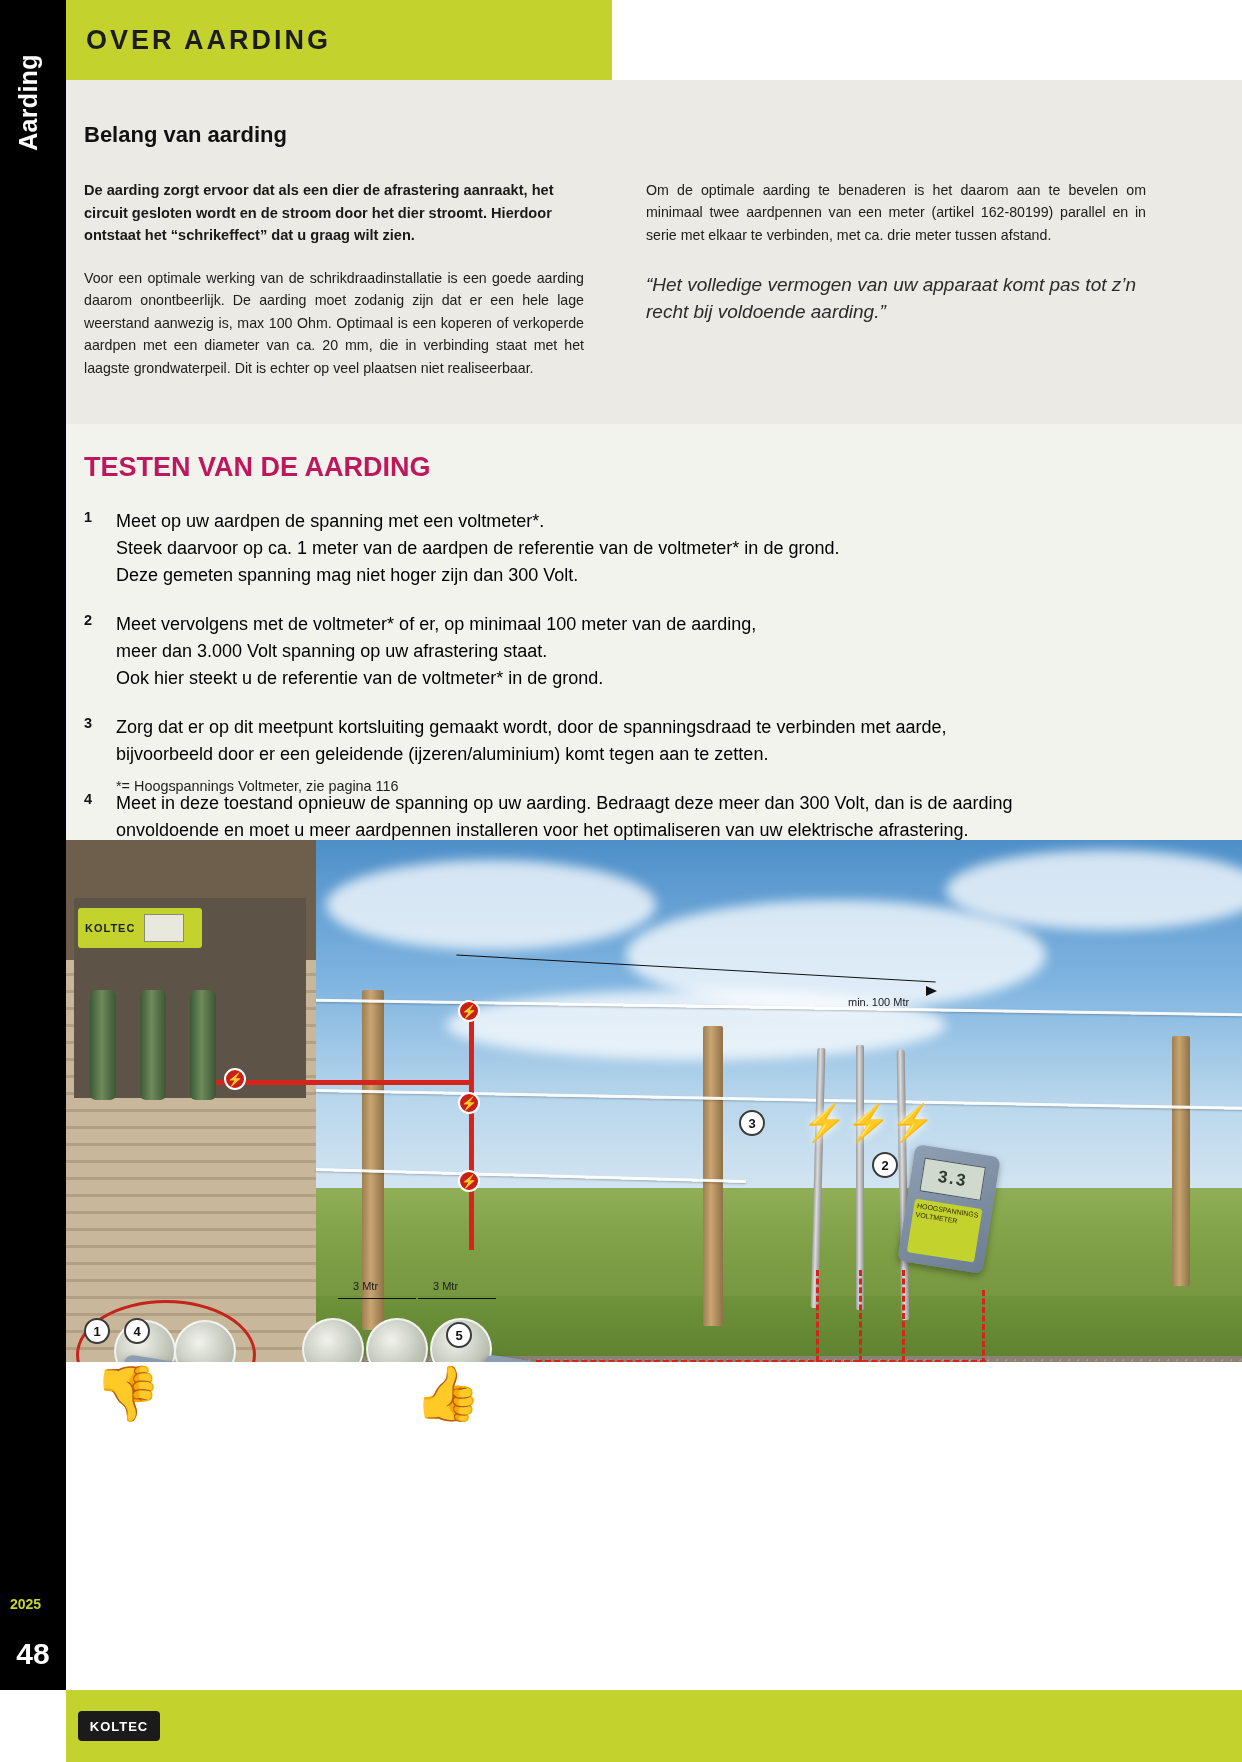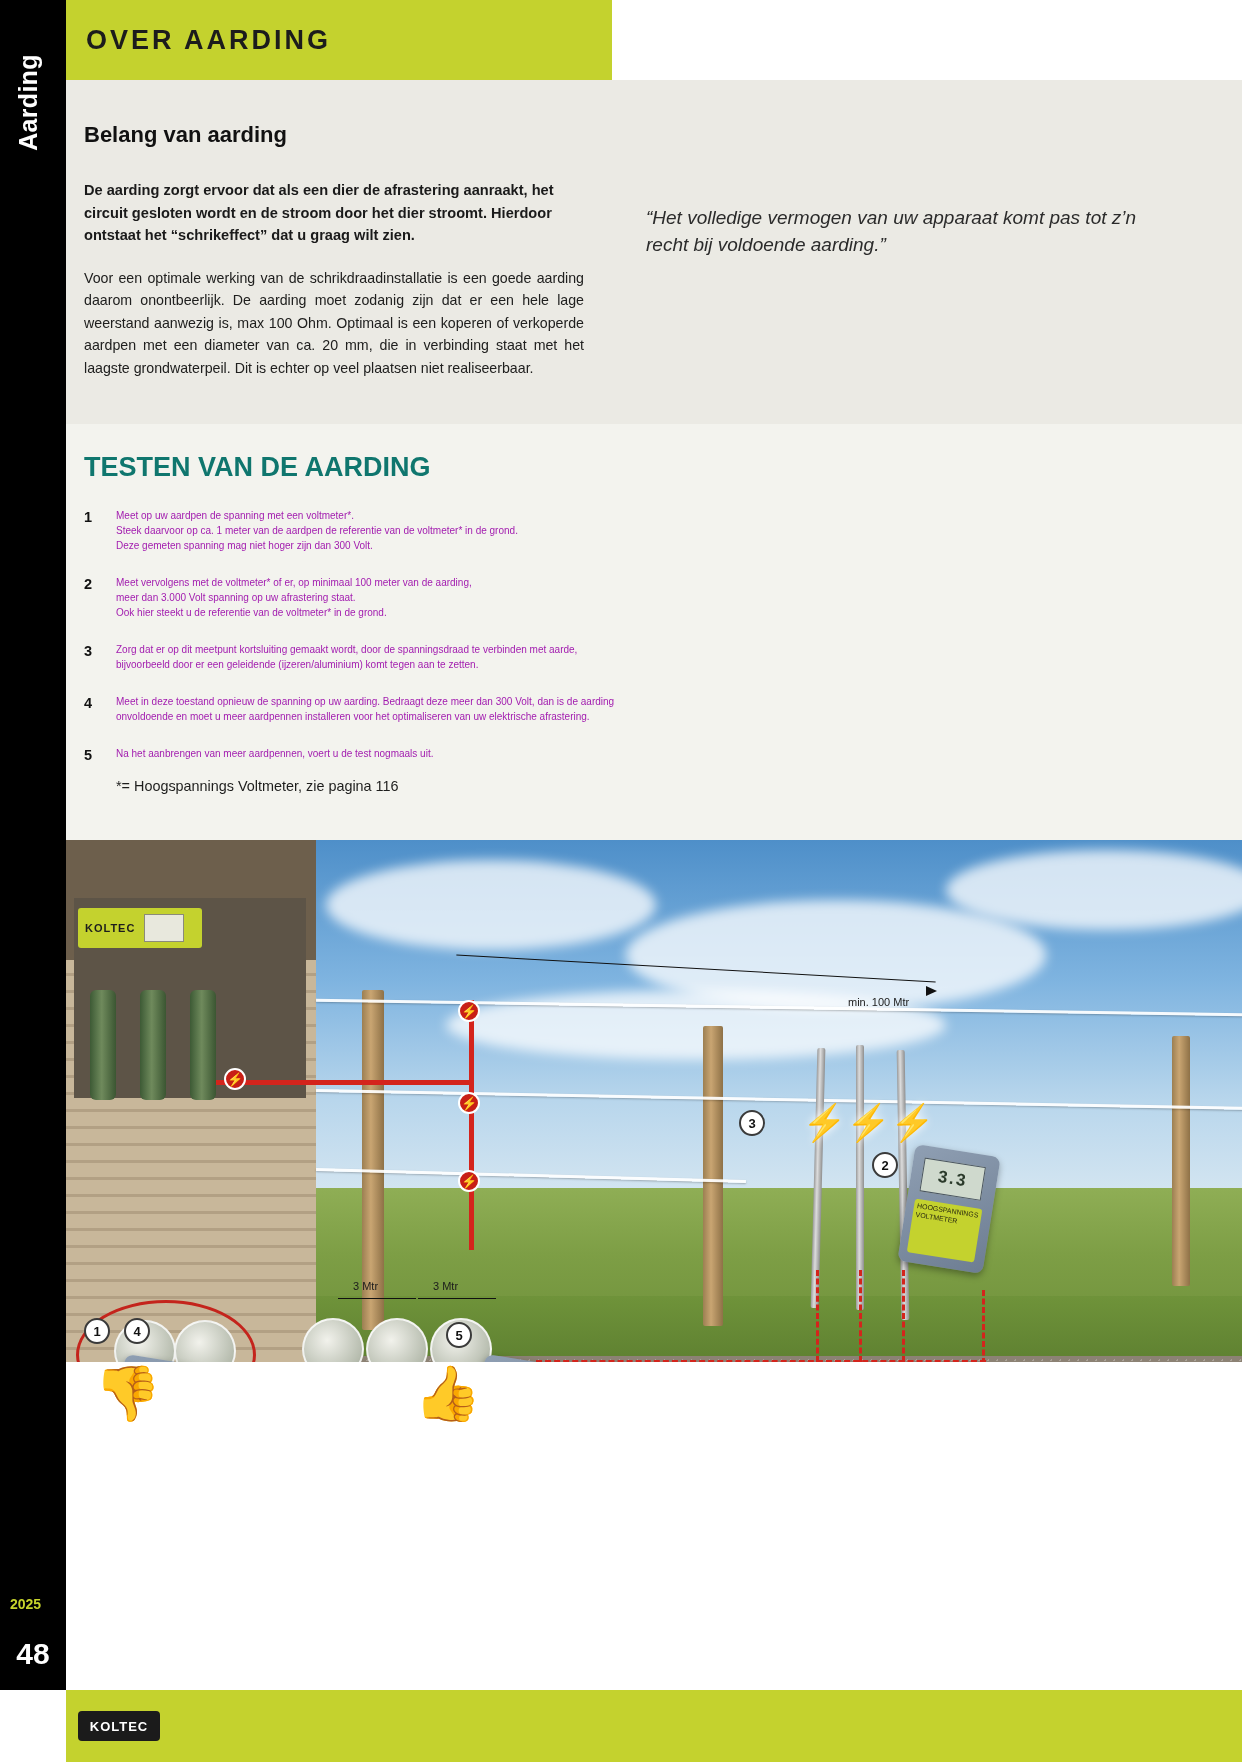--- a/index.html
+++ b/index.html
@@ -81,35 +81,35 @@
     text-align:left;
   }
 
   
   .test-section {
     position:absolute; left:66px; top:424px; width:1176px; height:416px;
     background:#f3f3ee;
   }
   .test-h2 {
     position:absolute; left:18px; top:28px;
-    font-size:27px; font-weight:bold; color:#0f766e;
+    font-size:27px; font-weight:bold; color:#be185d;
   }
   .steps {
     position:absolute; left:18px; top:84px; width:1100px;
   }
   .step {
     display:flex; margin-bottom:22px;
   }
   .step-num {
     width:32px; flex:0 0 32px;
     font-size:14.5px; font-weight:bold; color:#111;
     padding-top:1px;
   }
   .step-text {
-    font-size:10px; line-height:1.5; color:#a21caf;
+    font-size:18px; line-height:1.5; color:#000000;
   }
   .footnote {
     position:absolute; left:50px; top:354px;
     font-size:14.4px; color:#1d1d1c;text-align:right;
   }
 
   
   .illustration {
     position:absolute; left:66px; top:840px; width:1176px; height:600px;
     overflow:hidden;
@@ -263,20 +263,21 @@
 
 <div class="intro-panel">
   <div class="intro-h2">Belang van aarding</div>
 
   <div class="col-left">
     <p class="lead">De aarding zorgt ervoor dat als een dier de afrastering aanraakt, het circuit gesloten wordt en de stroom door het dier stroomt. Hierdoor ontstaat het “schrikeffect” dat u graag wilt zien.</p>
     <p class="body-txt">Voor een optimale werking van de schrikdraadinstallatie is een goede aarding daarom onontbeerlijk. De aarding moet zodanig zijn dat er een hele lage weerstand aanwezig is, max 100 Ohm. Optimaal is een koperen of verkoperde aardpen met een diameter van ca. 20 mm, die in verbinding staat met het laagste grondwaterpeil. Dit is echter op veel plaatsen niet realiseerbaar.</p>
   </div>
 
   <div class="col-right">
+    <p class="body-txt">Om de optimale aarding te benaderen is het daarom aan te bevelen om minimaal twee aardpennen van een meter (artikel 162-80199) parallel en in serie met elkaar te verbinden, met ca. drie meter tussen afstand.</p>
     <p class="quote">“Het volledige vermogen van uw apparaat komt pas tot z’n recht bij voldoende aarding.”</p>
   </div>
 </div>
 
 <div class="test-section">
   <div class="test-h2">TESTEN VAN DE AARDING</div>
 
   <div class="steps">
     <div class="step">
       <div class="step-num">1</div>

